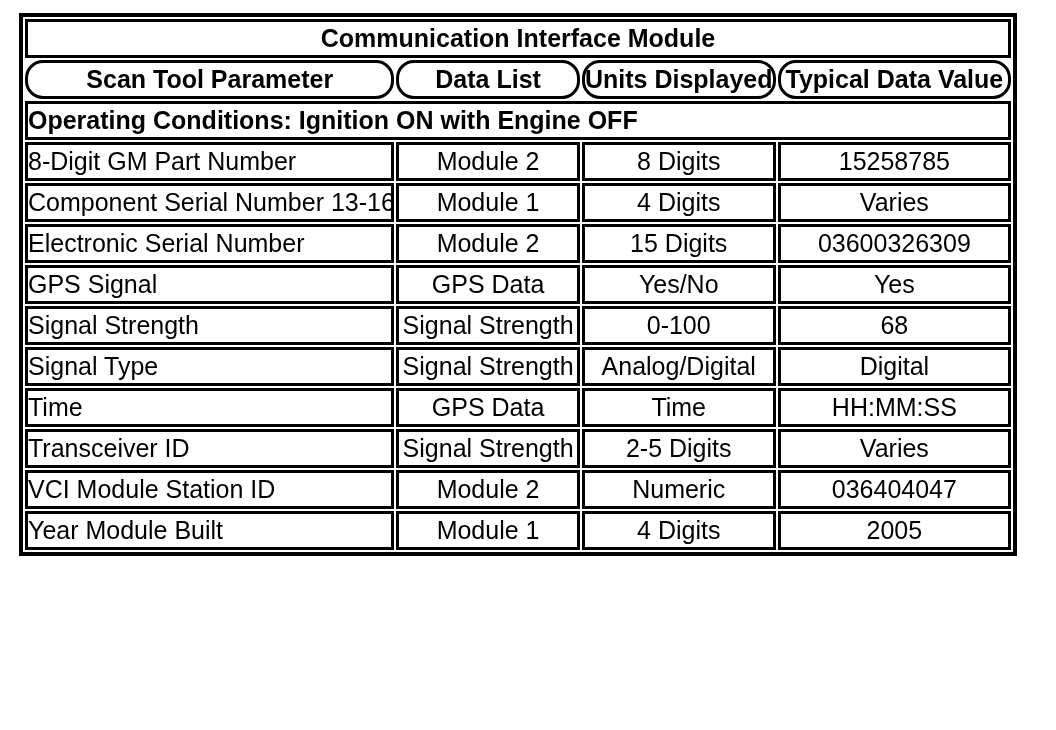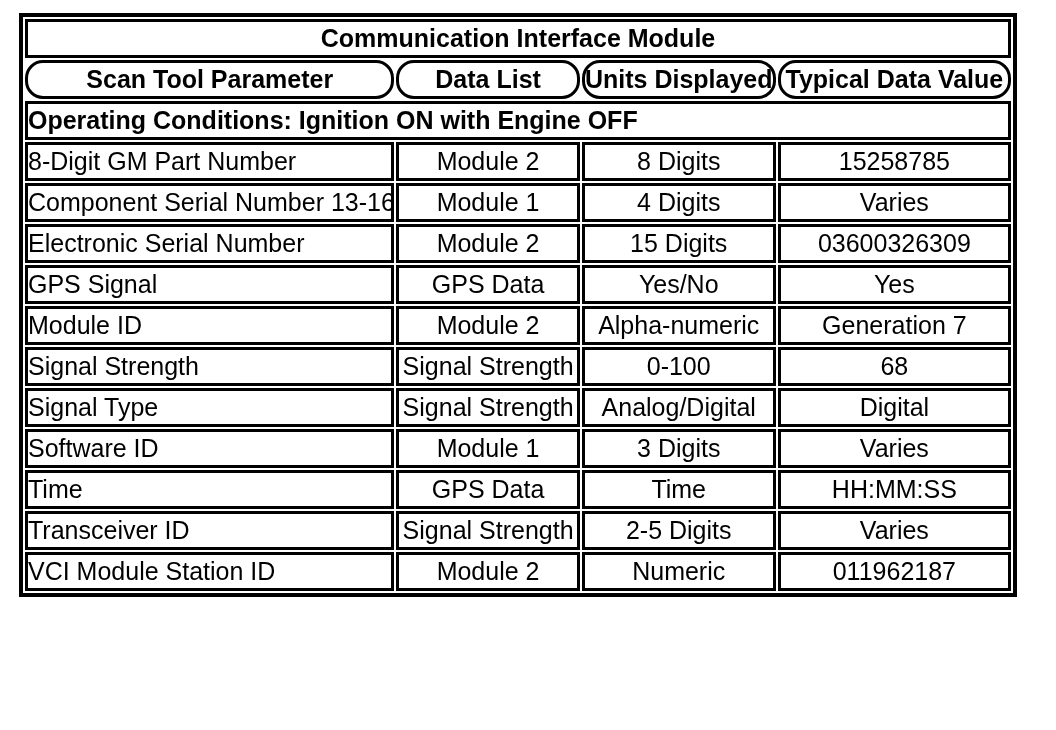--- a/index.html
+++ b/index.html
@@ -109,57 +109,51 @@
           <td class="c-center">15 Digits</td>
           <td class="c-center">03600326309</td>
         </tr>
         <tr>
           <td class="c-param">GPS Signal</td>
           <td class="c-center">GPS Data</td>
           <td class="c-center">Yes/No</td>
           <td class="c-center">Yes</td>
         </tr>
         <tr>
-          <td class="c-param">Module ID</td>
-          <td class="c-center">Module 2</td>
-          <td class="c-center">Alpha-numeric</td>
-          <td class="c-center">Generation 7</td>
-        </tr>
-        <tr>
           <td class="c-param">Signal Strength</td>
           <td class="c-center">Signal Strength</td>
           <td class="c-center">0-100</td>
           <td class="c-center">68</td>
         </tr>
         <tr>
           <td class="c-param">Signal Type</td>
           <td class="c-center">Signal Strength</td>
           <td class="c-center">Analog/Digital</td>
           <td class="c-center">Digital</td>
-        </tr>
-        <tr>
-          <td class="c-param">Software ID</td>
-          <td class="c-center">Module 1</td>
-          <td class="c-center">3 Digits</td>
-          <td class="c-center">Varies</td>
         </tr>
         <tr>
           <td class="c-param">Time</td>
           <td class="c-center">GPS Data</td>
           <td class="c-center">Time</td>
           <td class="c-center">HH:MM:SS</td>
         </tr>
         <tr>
           <td class="c-param">Transceiver ID</td>
           <td class="c-center">Signal Strength</td>
           <td class="c-center">2-5 Digits</td>
           <td class="c-center">Varies</td>
         </tr>
         <tr>
           <td class="c-param">VCI Module Station ID</td>
           <td class="c-center">Module 2</td>
           <td class="c-center">Numeric</td>
-          <td class="c-center">011962187</td>
+          <td class="c-center">036404047</td>
+        </tr>
+        <tr>
+          <td class="c-param">Year Module Built</td>
+          <td class="c-center">Module 1</td>
+          <td class="c-center">4 Digits</td>
+          <td class="c-center">2005</td>
         </tr>
       </tbody>
     </table>
   </div>
 </div>
 
 </body></html>

